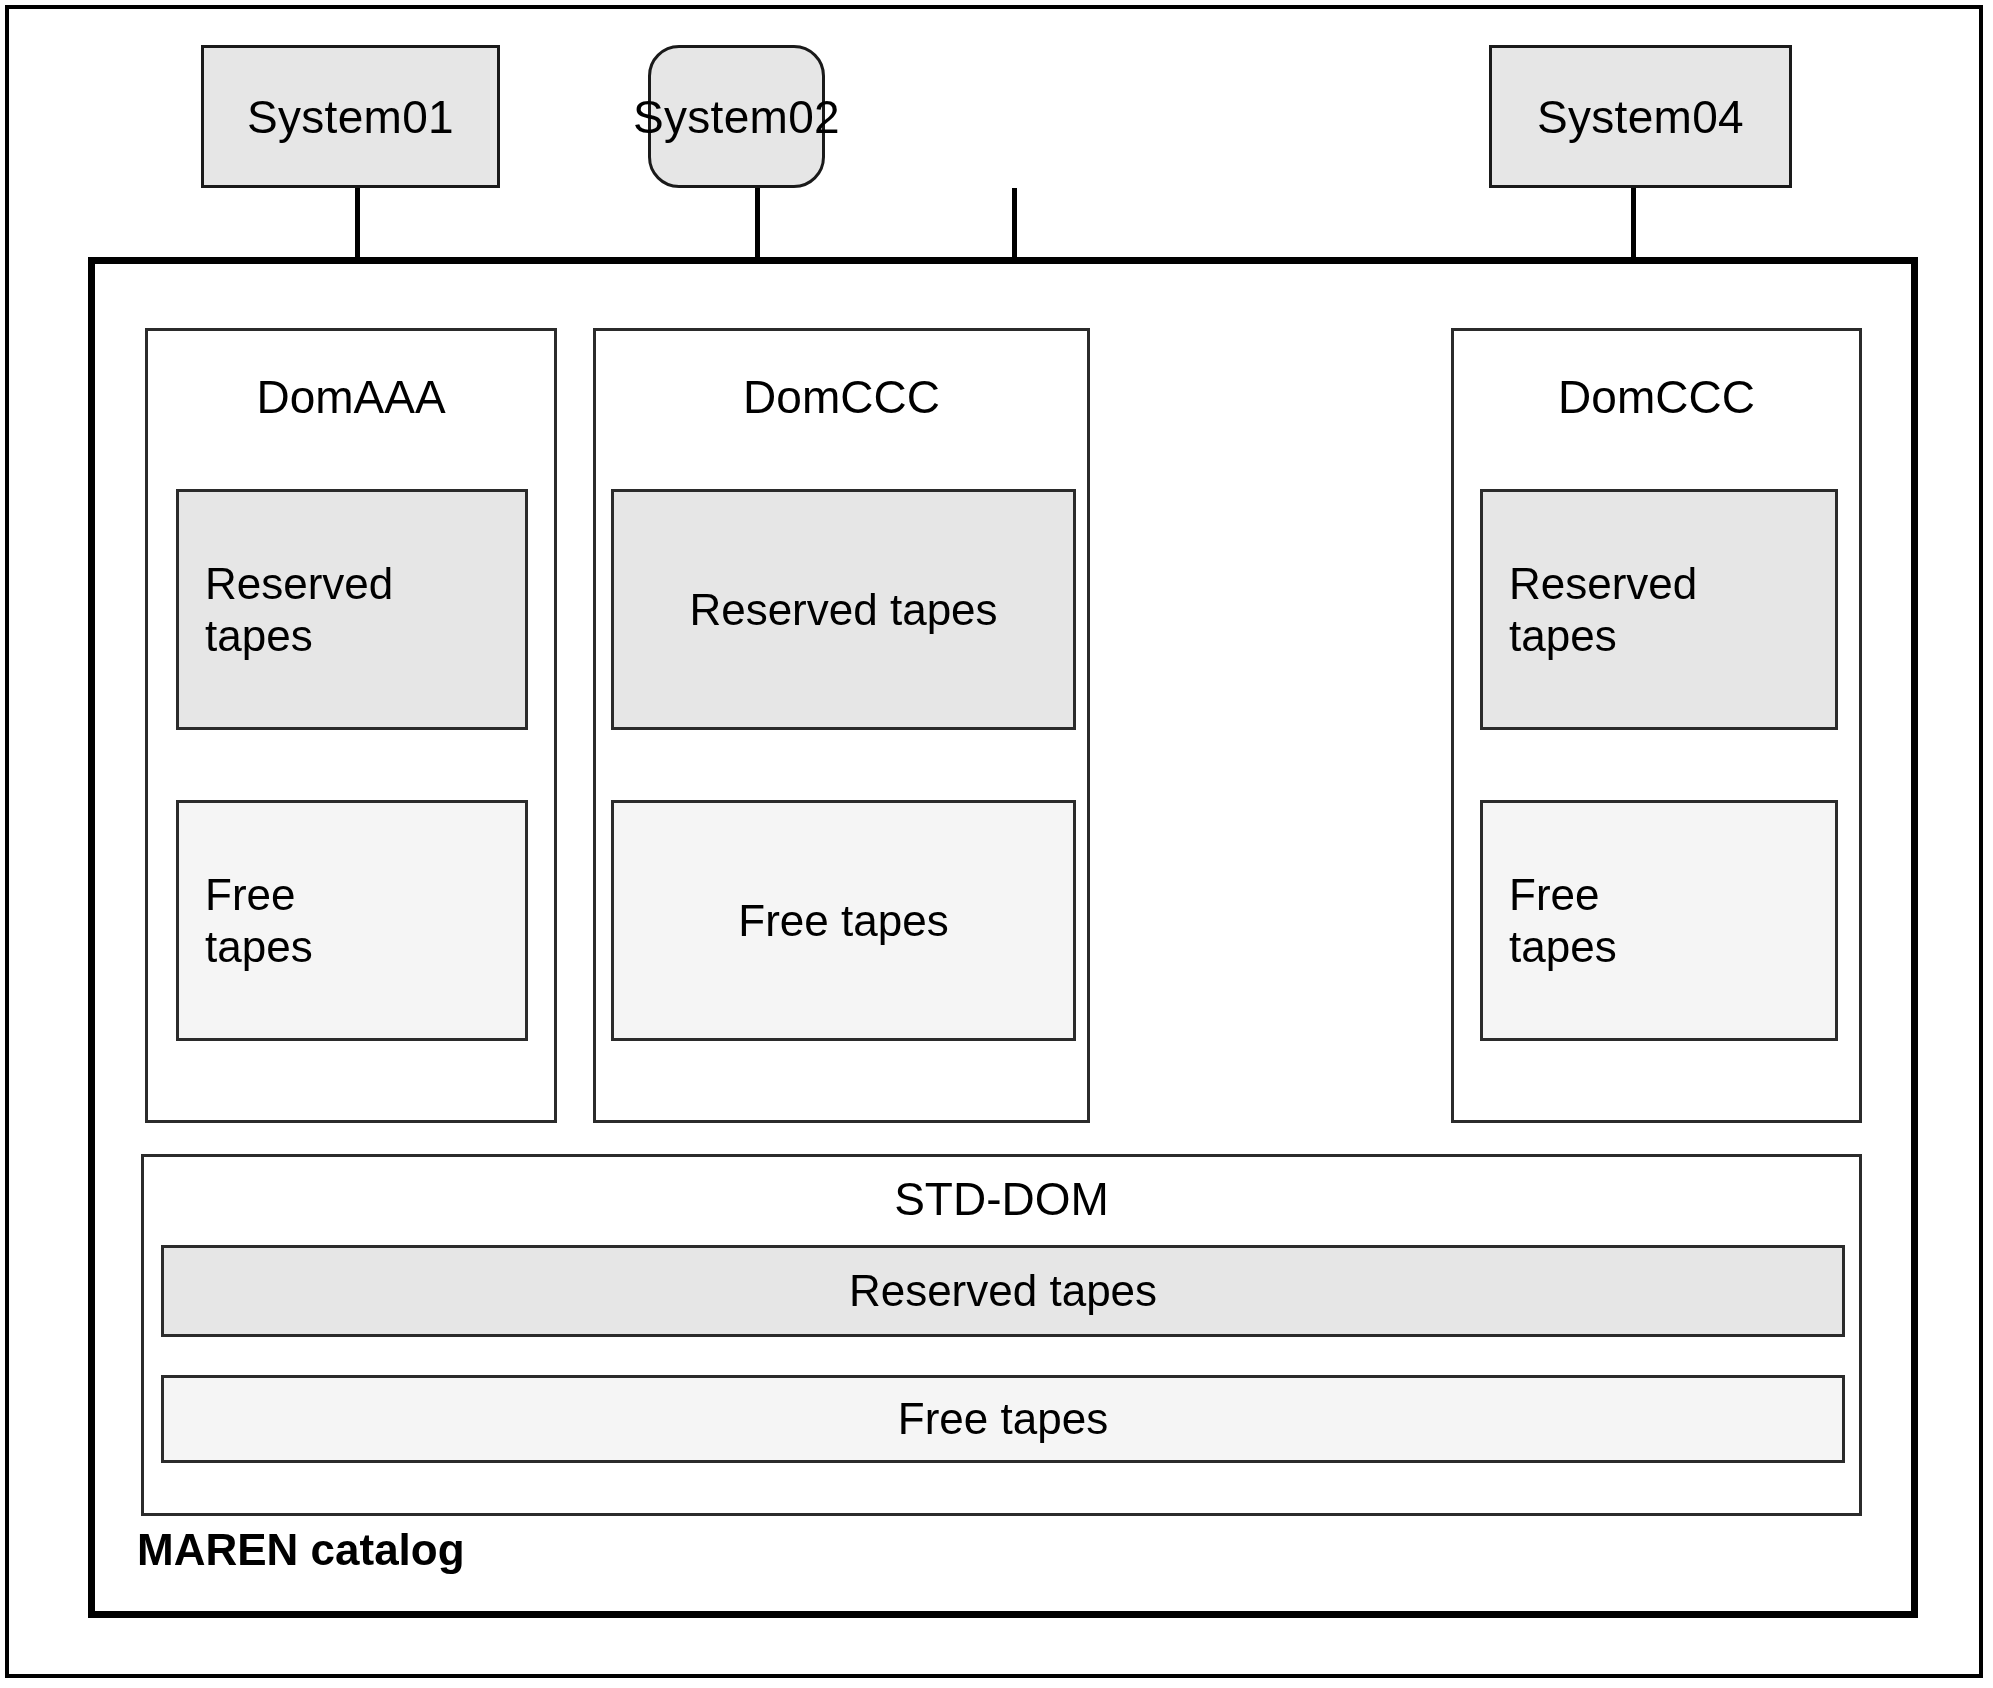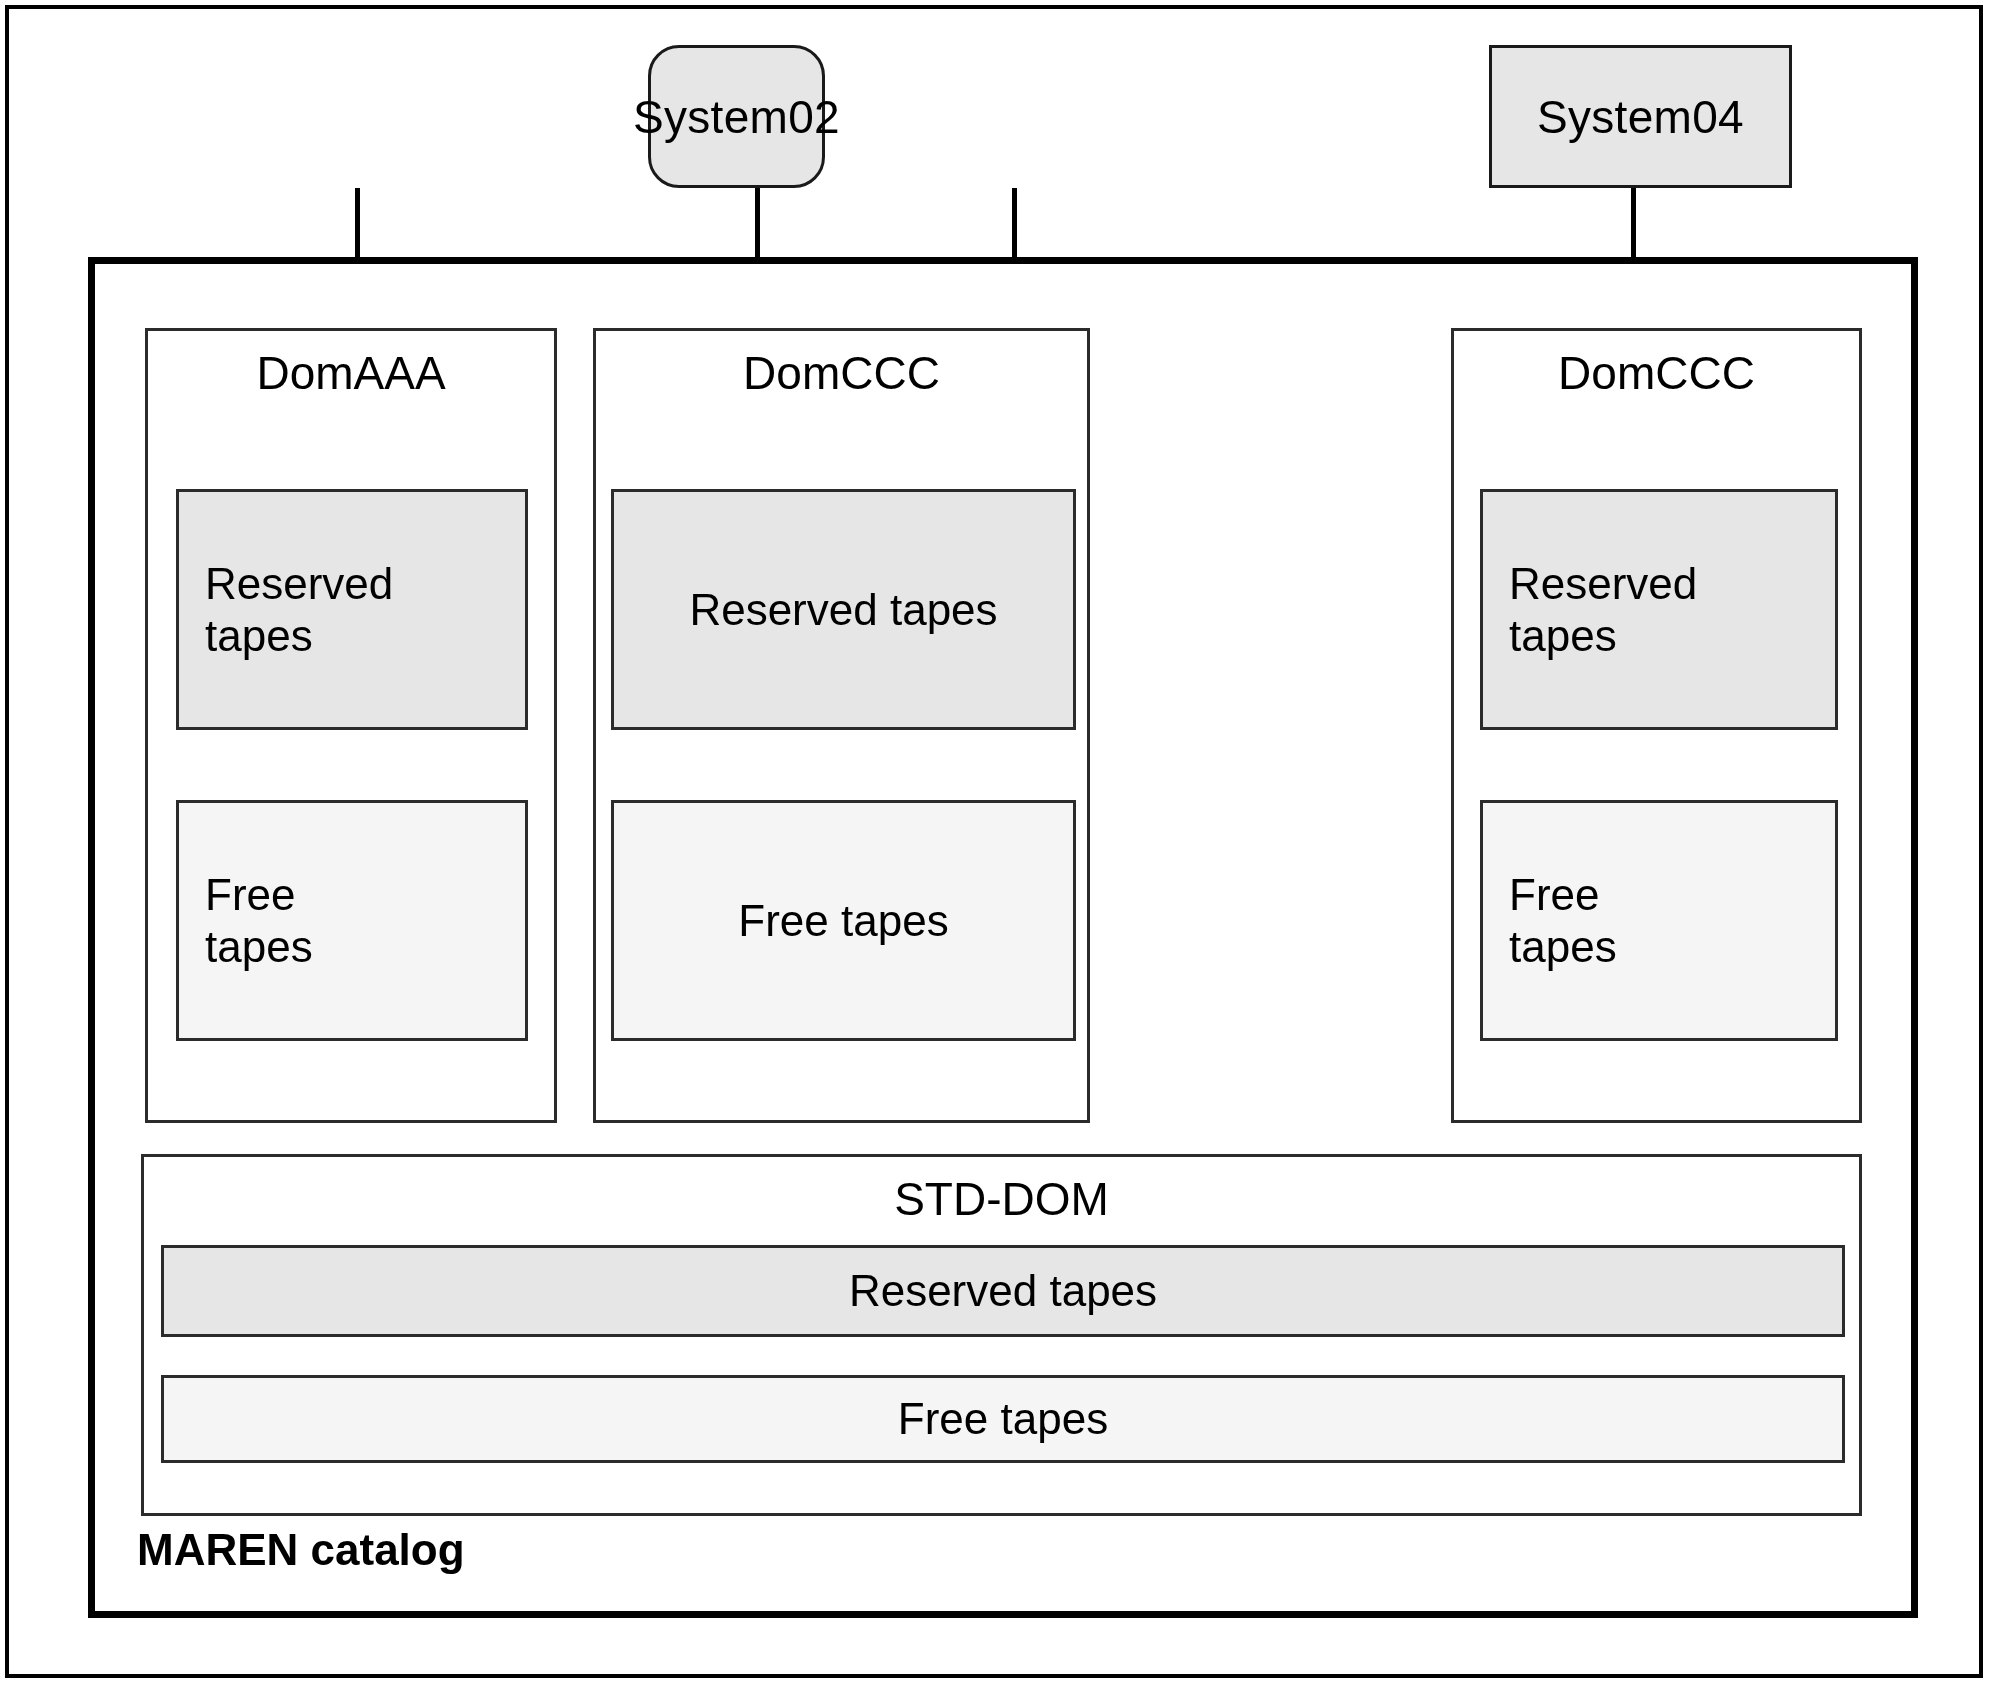--- a/index.html
+++ b/index.html
@@ -77,21 +77,21 @@
   .domain-box {
     position: absolute;
     border: 3px solid #2b2b2b;
     box-sizing: border-box;
     background: #ffffff;
   }
   .domain-title {
     position: absolute;
     left: 0;
     right: 0;
-    top: 15px;
+    top: 39px;
     text-align: center;
     font-size: 46px;
     color: #000000;
   }
   
   .tape-block {
     position: absolute;
     border: 3px solid #2b2b2b;
     box-sizing: border-box;
     display: flex;
@@ -143,20 +143,23 @@
     color: #000000;
   }
 </style>
 </head>
 <body>
 
 <div id="canvas">
 
   <div id="page-frame"></div>
 
+  <div class="system-box" style="left:201px; top:45px; width:299px; height:143px;">
+    <span>System01</span>
+  </div>
   <div class="system-box" style="left:648px; top:45px; width:177px; height:143px;border-radius:31px;">
     <span>System02</span>
   </div>
   <div class="system-box" style="left:1489px; top:45px; width:303px; height:143px;">
     <span>System04</span>
   </div>
 
   <div class="connector-line" style="left:355px; top:188px; height:72px;"></div>
   <div class="connector-head" style="left:335px; top:258px;"></div>
 

